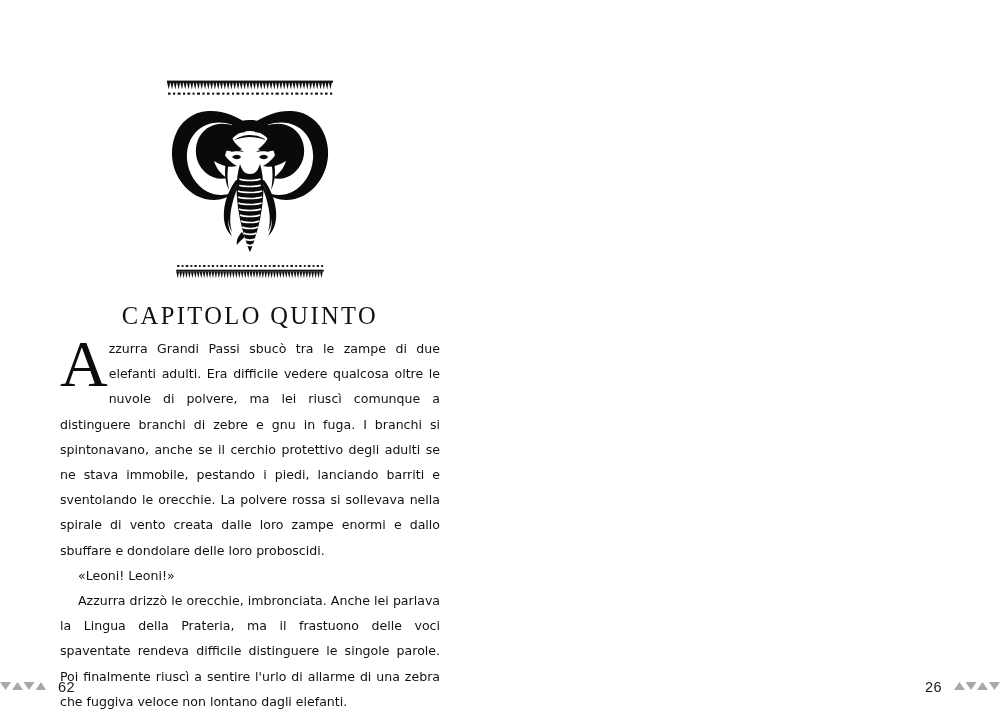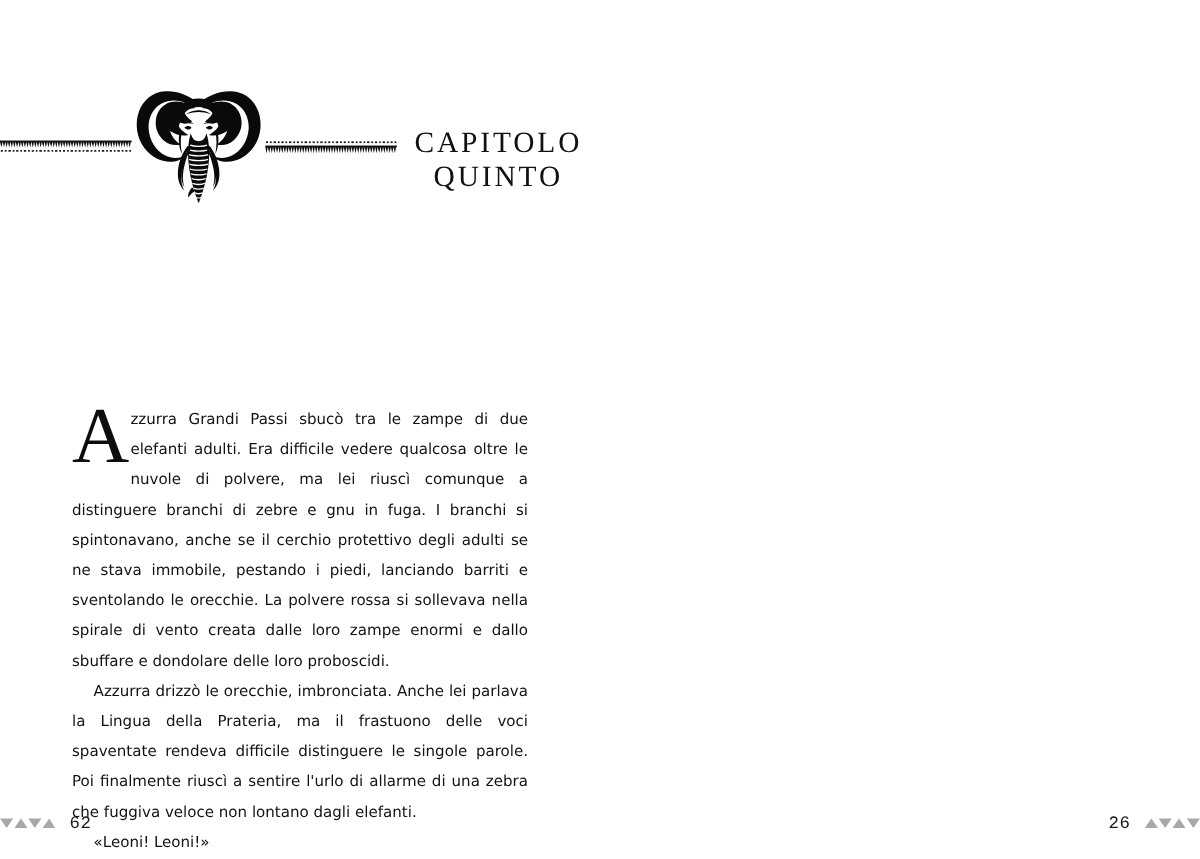--- a/index.html
+++ b/index.html
@@ -22,22 +22,23 @@
     position: relative;
     height: 716px;
     flex: 0 0 500px;
     width: 500px;
   }
 
   
   .chapter-head {
     padding-top: 40px;
     display: flex;
-    flex-direction: row;
+    flex-direction: column;
     align-items: center;
+    margin-top: 40px;
   }
   .ornament-band {
     width: 166px;
     height: 16px;
     display: block;
   }
   .ornament-band.top { margin-bottom: 2px; }
   .ornament-band.bottom { margin-top: 0px; }
   .elephant-wrap {
     width: 168px;
@@ -98,21 +99,21 @@
     position: absolute;
     bottom: 18px;
     height: 22px;
     display: flex;
     align-items: center;
     gap: 12px;
   }
   .footer-left { left: 0px; }
   .footer-right { right: 0px; }
   .folio {
-    font-family: Liberation Mono, monospace;
+    font-family: Liberation Sans, sans-serif;
     font-size: 14.5px;
     color: #1a1a1a;
     letter-spacing: 0.4px;
   }
   .tri-group { display: flex; align-items: center; height: 14px; }
   .tri-group svg { display: block; }
 </style>
 </head>
 <body>
 
@@ -364,22 +365,22 @@
             <path d="M161.7 8.4 L164.9 8.4 L163.5 16 Z"></path>
           </g>
         </g>
       </svg>
 
       <div class="chapter-title">CAPITOLO QUINTO</div>
     </div>
 
     <div class="col col-left">
       <p class="dropcap-para"><span class="dropcap">A</span><span>zzurra Grandi Passi sbucò tra le zampe di due elefanti adulti. Era difficile vedere qualcosa oltre le nuvole di polvere, ma lei riuscì comunque a distinguere branchi di zebre e gnu in fuga. I branchi si spintonavano, anche se il cerchio protettivo degli adulti se ne stava immobile, pestando i piedi, lanciando barriti e sventolando le orecchie. La polvere rossa si sollevava nella spirale di vento creata dalle loro zampe enormi e dallo sbuffare e dondolare delle loro proboscidi.</span></p>
+      <p>«Leoni! Leoni!»</p>
       <p>Azzurra drizzò le orecchie, imbronciata. Anche lei parlava la Lingua della Prateria, ma il frastuono delle voci spaventate rendeva difficile distinguere le singole parole. Poi finalmente riuscì a sentire l'urlo di allarme di una zebra che fuggiva veloce non lontano dagli elefanti.</p>
-      <p>«Leoni! Leoni!»</p>
       <p>Azzurra restò senza fiato e fece un maldestro passo indietro.</p>
 
     </div>
 
     <div class="footer footer-left">
       <span class="tri-group">
         <svg width="46" height="13" viewBox="0 0 46 13">
           <g fill="#a8a8a8">
             <path d="M0 1 L11 1 L5.5 9 Z"></path>
             <path d="M12 9 L17.5 1 L23 9 Z"></path>

